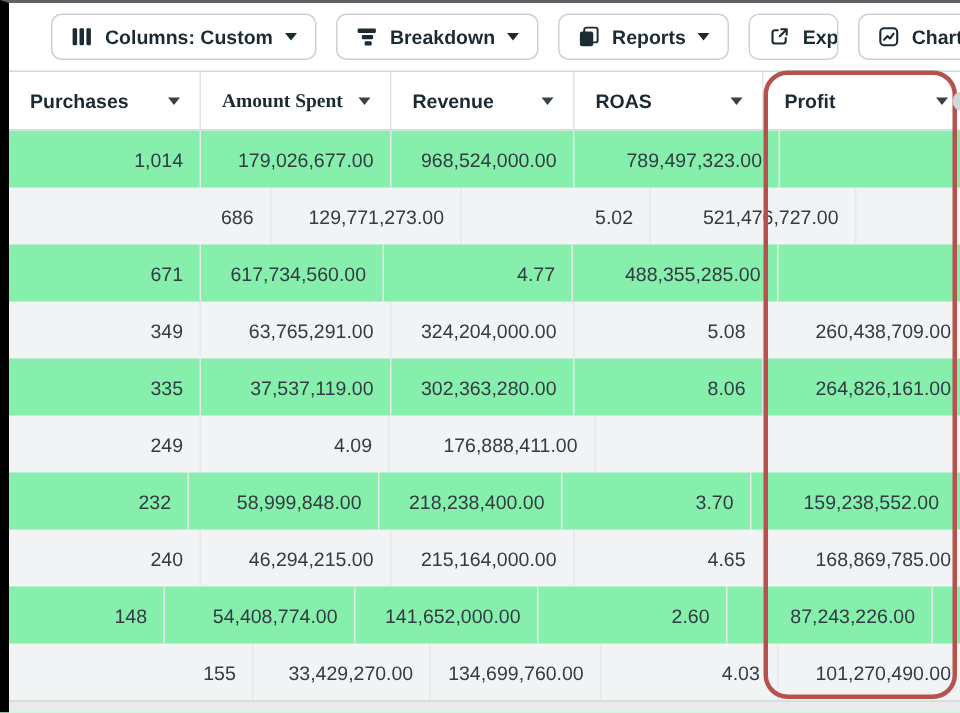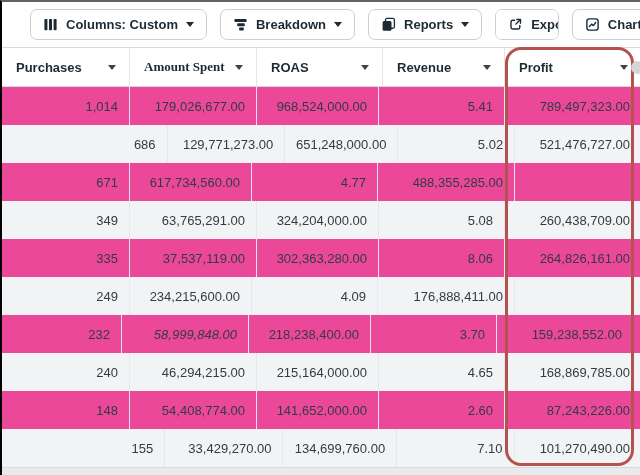--- a/index.html
+++ b/index.html
@@ -1,20 +1,20 @@
 <!DOCTYPE html>
 <html><head>
 <meta charset="utf-8">
 <style>
   * { box-sizing: border-box; }
   html,body { margin:0; padding:0; background:#fff; }
   .screen {
     position:relative; width:640px; height:475px; overflow:hidden;
-    background:#ec4899; font-family:"Liberation Sans", sans-serif;
-    border-top:2px solid #5f6367; border-left:2px solid #000000;
+    background:#86efac; font-family:"Liberation Sans", sans-serif;
+    border-top:2px solid #5f6367; border-left:6px solid #000000;
   }
   
   .toolbar { height:45px; display:flex; align-items:center; gap:13px; padding-left:28px; background:#fff; }
   .btn {
     display:inline-flex; align-items:center; gap:8px; height:31px; padding:0 12px;
     background:#fff; border:1px solid #ccd0d5; border-radius:7px;
     font-family:inherit; font-size:13px; font-weight:600; color:#1c2b33; cursor:pointer; white-space:nowrap;
   }
   .split { display:inline-flex; align-items:stretch; height:31px; border:1px solid #ccd0d5; border-radius:7px; background:#fff; overflow:hidden; }
   .split .seg { display:inline-flex; align-items:center; gap:8px; padding:0 12px; border:none; background:#fff; font-family:inherit; font-size:13px; font-weight:600; color:#1c2b33; cursor:pointer; }
@@ -118,45 +118,43 @@
   <div class="table">
     <div class="thead" id="thead">
         <div class="th" style="width: 128px;">
           <span>Purchases</span>
           <span class="caret"></span>
         </div>
         <div class="th" style="width: 127px; font-family: Liberation Serif, serif;">
           <span>Amount Spent</span>
           <span class="caret"></span>
         </div>
+        <div class="th" style="width: 122px;">
+          <span>Revenue</span>
+          <span class="caret"></span>
+        </div>
         <div class="th" style="width: 126px;">
           <span>ROAS</span>
-          <span class="caret"></span>
-        </div>
-        <div class="th" style="width: 122px;">
-          <span>Revenue</span>
           <span class="caret"></span>
         </div>
         <div class="th" style="width: 137px;">
           <span>Profit</span>
           <span class="caret"></span>
         </div>
       </div>
     <div class="tbody" id="tbody">
         <div class="tr">
           <div class="td" style="width: 128px;">1,014</div>
           <div class="td" style="width: 127px;">179,026,677.00</div>
           <div class="td" style="width: 122px;">968,524,000.00</div>
-          <div class="td" style="width: 126px;">5.41</div>
           <div class="td" style="width: 137px;">789,497,323.00</div>
         </div>
         <div class="tr">
           <div class="td" style="width: 128px; margin-left: 47px;">686</div>
           <div class="td" style="width: 127px;">129,771,273.00</div>
-          <div class="td" style="width: 122px;">651,248,000.00</div>
           <div class="td" style="width: 126px;">5.02</div>
           <div class="td" style="width: 137px;">521,476,727.00</div>
         </div>
         <div class="tr">
           <div class="td" style="width: 128px;">671</div>
           <div class="td" style="width: 122px;">617,734,560.00</div>
           <div class="td" style="width: 126px;">4.77</div>
           <div class="td" style="width: 137px;">488,355,285.00</div>
         </div>
         <div class="tr">
@@ -168,50 +166,49 @@
         </div>
         <div class="tr">
           <div class="td" style="width: 128px;">335</div>
           <div class="td" style="width: 127px;">37,537,119.00</div>
           <div class="td" style="width: 122px;">302,363,280.00</div>
           <div class="td" style="width: 126px;">8.06</div>
           <div class="td" style="width: 137px;">264,826,161.00</div>
         </div>
         <div class="tr">
           <div class="td" style="width: 128px;">249</div>
-          <div class="td" style="width: 122px;">234,215,600.00</div>
           <div class="td" style="width: 126px;">4.09</div>
           <div class="td" style="width: 137px;">176,888,411.00</div>
         </div>
         <div class="tr">
           <div class="td" style="width: 120px;">232</div>
-          <div class="td" style="width: 127px; font-style: italic;">58,999,848.00</div>
+          <div class="td" style="width: 127px;">58,999,848.00</div>
           <div class="td" style="width: 122px;">218,238,400.00</div>
           <div class="td" style="width: 126px;">3.70</div>
           <div class="td" style="width: 137px;">159,238,552.00</div>
         </div>
         <div class="tr">
           <div class="td" style="width: 128px;">240</div>
           <div class="td" style="width: 127px;">46,294,215.00</div>
           <div class="td" style="width: 122px;">215,164,000.00</div>
           <div class="td" style="width: 126px;">4.65</div>
           <div class="td" style="width: 137px;">168,869,785.00</div>
         </div>
         <div class="tr">
-          <div class="td" style="width: 128px;">148</div>
+          <div class="td" style="width: 104px;">148</div>
           <div class="td" style="width: 127px;">54,408,774.00</div>
           <div class="td" style="width: 122px;">141,652,000.00</div>
           <div class="td" style="width: 126px;">2.60</div>
           <div class="td" style="width: 137px;">87,243,226.00</div>
         </div>
         <div class="tr">
           <div class="td" style="width: 128px; margin-left: 44px;">155</div>
           <div class="td" style="width: 127px;">33,429,270.00</div>
           <div class="td" style="width: 122px;">134,699,760.00</div>
-          <div class="td" style="width: 126px;">7.10</div>
+          <div class="td" style="width: 126px;">4.03</div>
           <div class="td" style="width: 137px;">101,270,490.00</div>
         </div>
       </div>
   </div>
 
   <div class="footer-strip"></div>
   <div class="highlight-box"></div>
   <div class="edge-circle"></div>
 
 </div>

